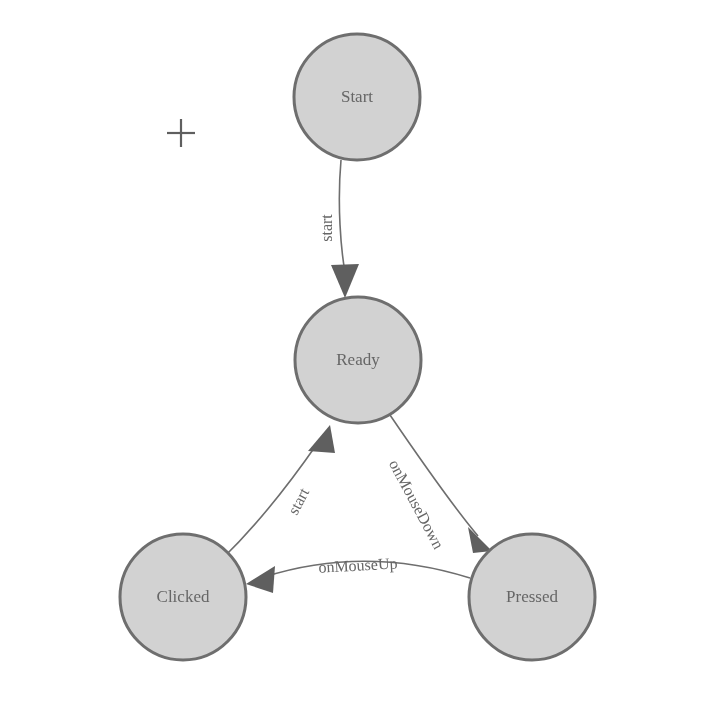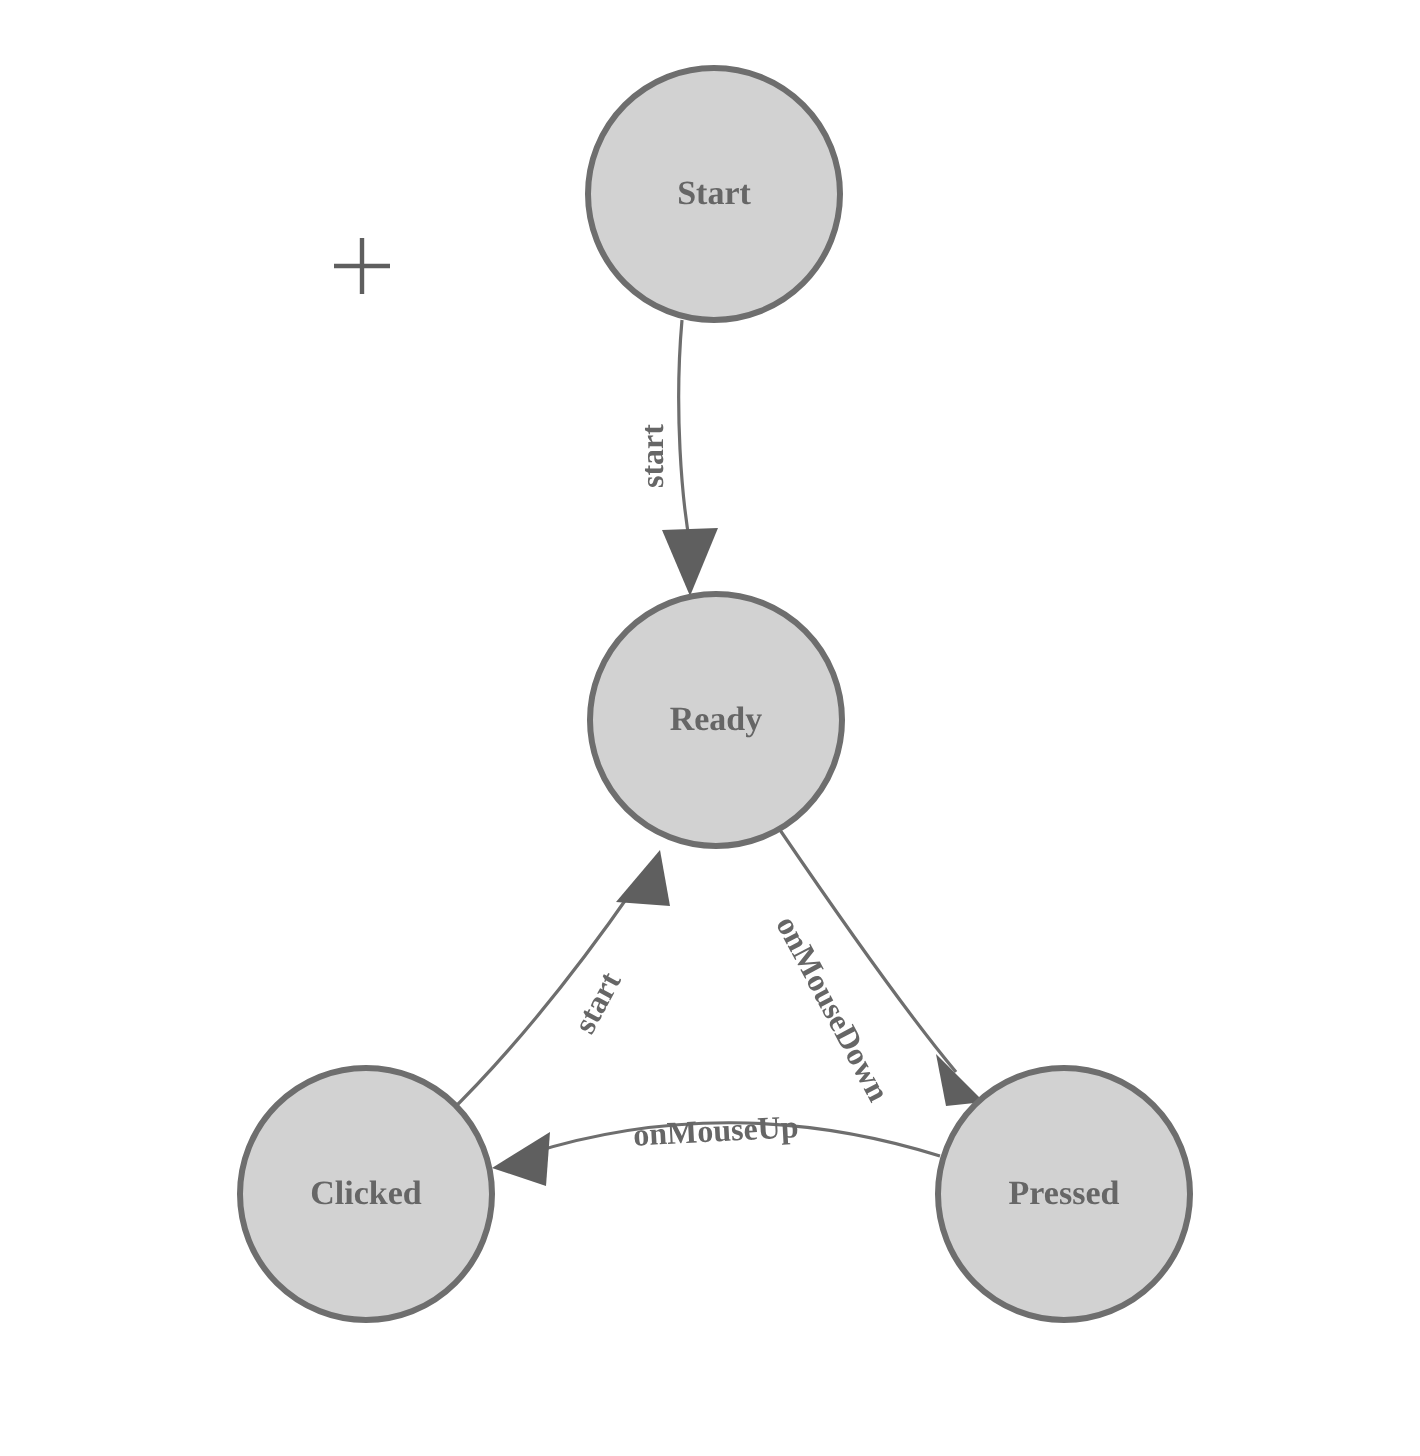--- a/index.html
+++ b/index.html
@@ -11,21 +11,20 @@
     width: 710px;
     height: 728px;
     overflow: hidden;
     font-family: "Liberation Serif", "DejaVu Serif", serif;
   }
   #canvas-wrap {
     position: relative;
     width: 710px;
     height: 728px;
     background: #ffffff;
-    font-weight: bold;
   }
   svg#diagram {
     display: block;
     width: 710px;
     height: 728px;
   }
   .node-circle {
     fill: #d2d2d2;
     stroke: #6e6e6e;
     stroke-width: 3;

